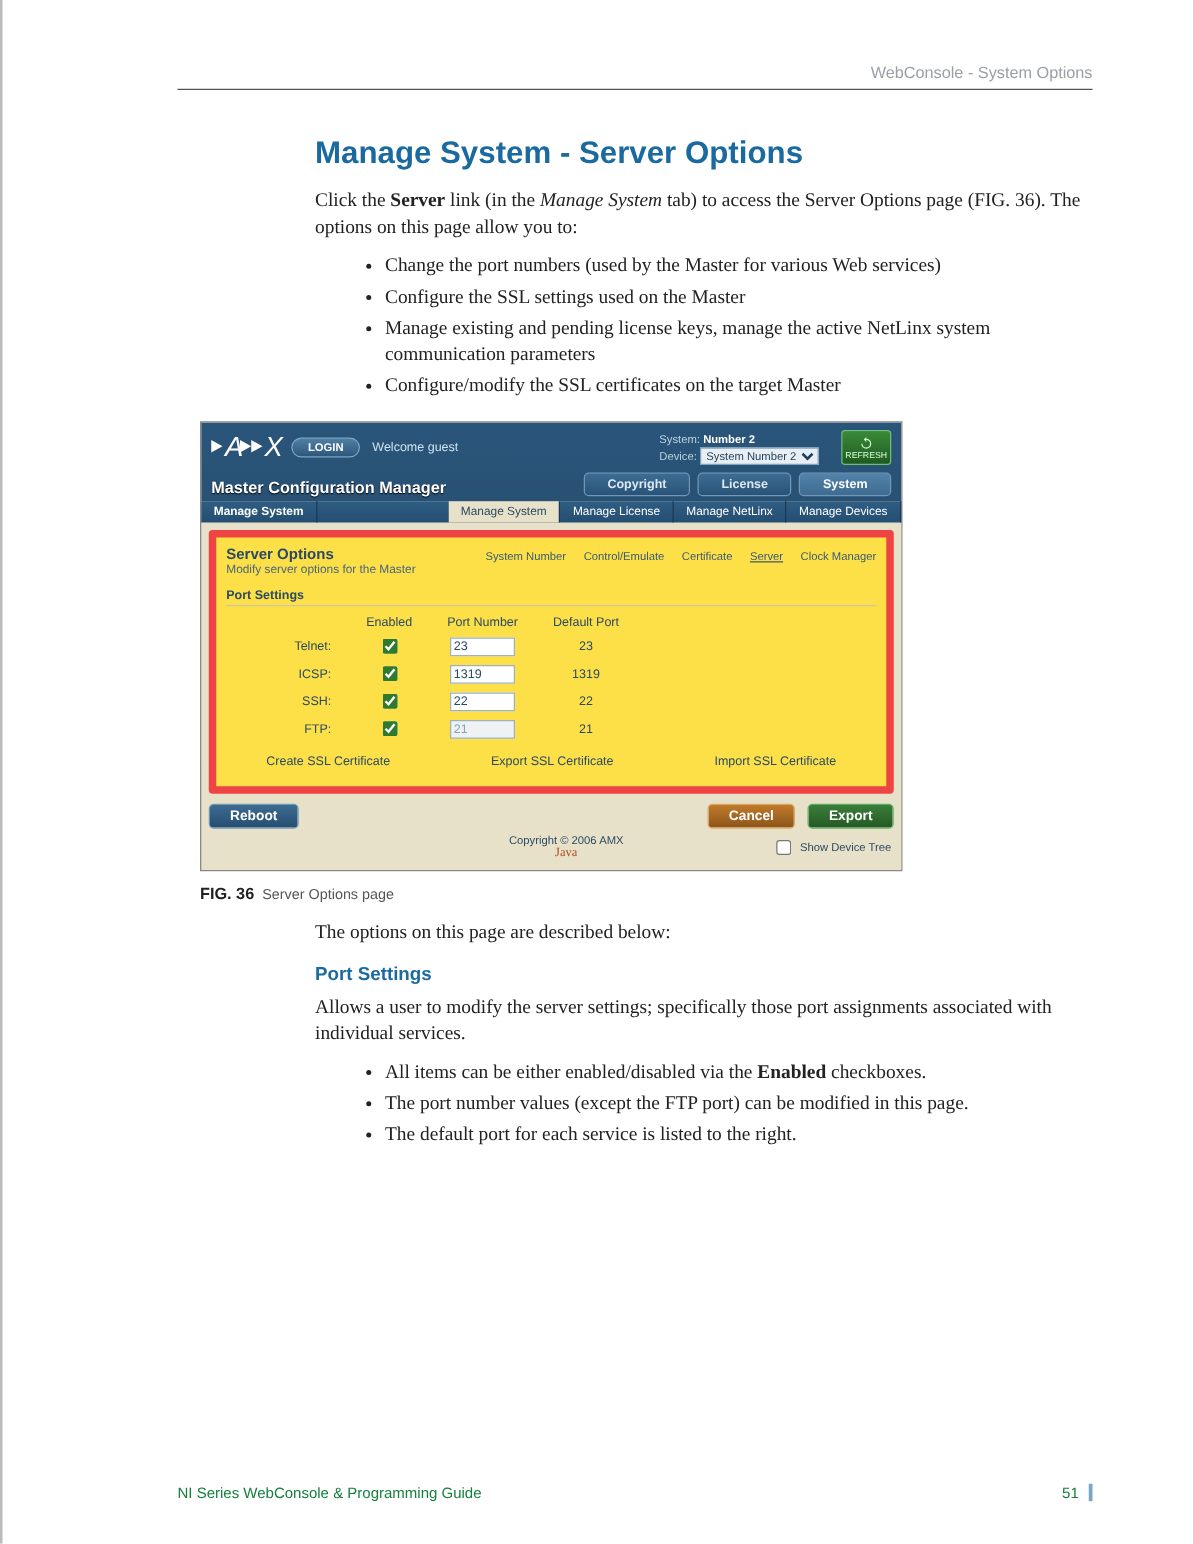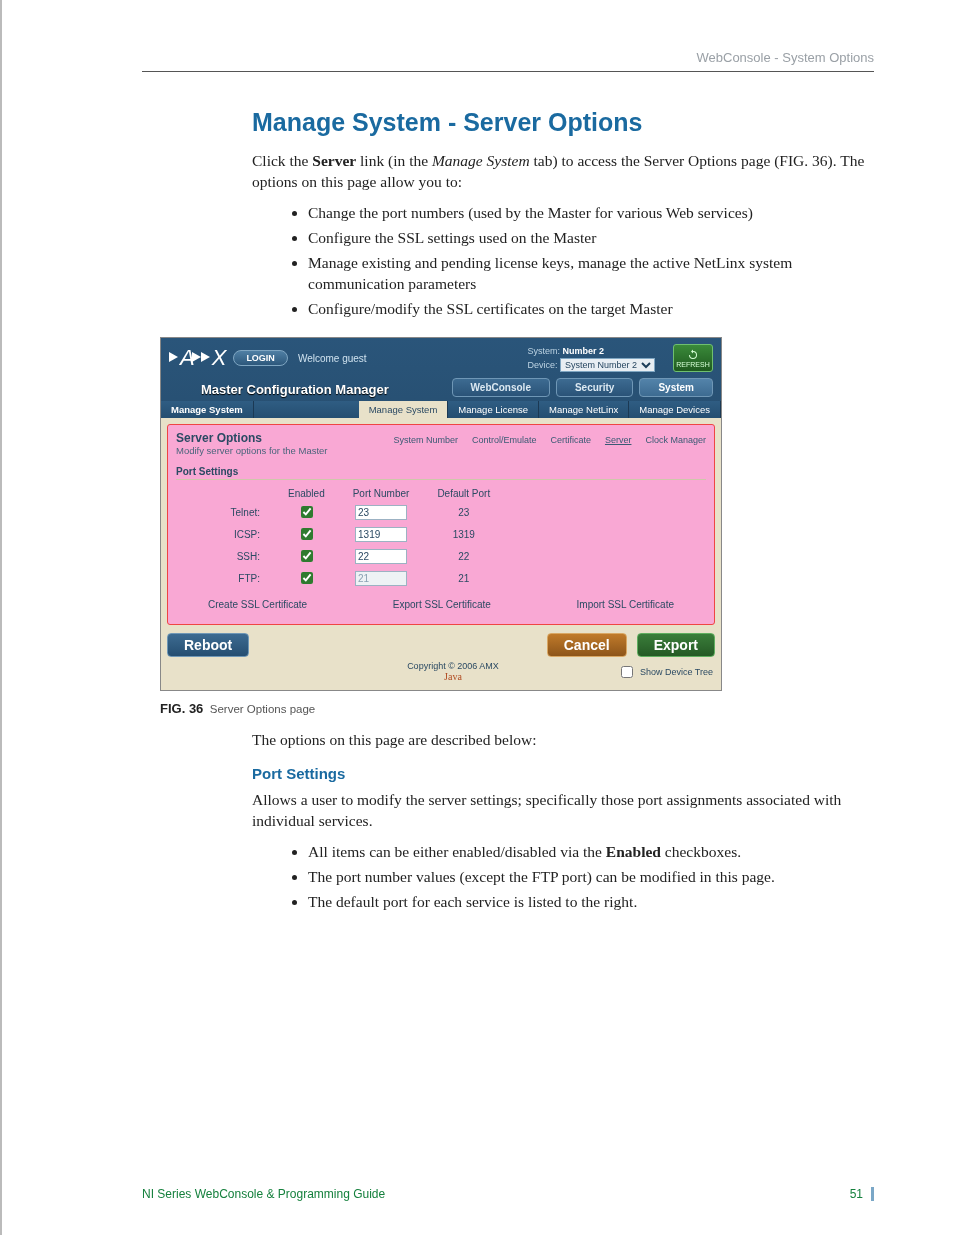--- a/index.html
+++ b/index.html
@@ -103,21 +103,21 @@
     margin-left:8px;
     background: linear-gradient(#3a8a3a,#1f5a1f);
     border:1px solid #6fbf6f;
     border-radius:3px;
     width:38px;height:26px;
     font-size:7px;color:#d6ffd6;text-align:center;
     display:flex;flex-direction:column;align-items:center;justify-content:center;
   }
   .refresh svg{width:12px;height:12px;}
   .mcm-row {
-    display:flex; align-items:flex-end; padding: 0 8px 4px 8px; margin-left: 32px;
+    display:flex; align-items:flex-end; padding: 0 8px 4px 8px;
   }
   .mcm {
     color:#fff; font-weight:bold; font-size:13px;
     text-shadow:0 1px 1px #000;
   }
   .main-tabs { margin-left:auto; display:flex; gap:6px;}
   .mtab {
     background: linear-gradient(#3d6b91,#2a5378);
     border:1px solid #6f97b6;
     border-radius:4px;
@@ -139,21 +139,21 @@
   }
   .bar .btab {
     padding:3px 10px;
     font-size:9.5px;
     border-right:1px solid #1b3954;
   }
   .bar .btab.first { font-weight:bold; }
   .bar .spacer{flex:1}
   .bar .btab.sel { background:#e8e1c9; color:#2b4a63; }
   .panel {
-    margin:6px; background:#f9a8d4; border:1px solid #ef4444; border-radius:3px;
+    margin:6px; background:#fde047; border:6px solid #ef4444; border-radius:3px;
     color:#2b4a63; padding:6px 8px 10px 8px;
   }
   .so-title { font-weight:bold; font-size:12px; }
   .so-sub { font-size:9.5px; color:#4a657c; }
   .subnav {
     margin-top:4px; display:flex; gap:14px; justify-content:flex-end;
     font-size:9px; color:#3a5a74;
   }
   .subnav span.sel { text-decoration:underline; }
   .section-h {
@@ -181,21 +181,21 @@
     display:flex; justify-content:space-between;
     font-size:10px; color:#2b4a63;
     margin:10px 32px 4px 32px;
   }
   .action-row{
     display:flex; margin:8px 6px 0 6px; align-items:center;
   }
   .abtn{
     background: linear-gradient(#3d6b91,#254e71);
     border:1px solid #6f97b6; border-radius:4px;
-    padding:3px 16px; color:#fff; font-weight:bold; font-size:14px;
+    padding:3px 16px; color:#fff; font-weight:bold; font-size:11px;
   }
   .abtn.grn{ background:linear-gradient(#3a7d3a,#255a25); border-color:#5fae5f;}
   .abtn.org{ background:linear-gradient(#c07a2a,#8d551a); border-color:#d9a764;}
   .action-row .sp{flex:1}
   .ui-foot{
     display:flex; align-items:center; font-size:9px; color:#2b4a63;
     padding:4px 8px 8px 8px;
   }
   .ui-foot .copy{ margin:0 auto; text-align:center;}
   .java{ font-family:serif; color:#b04a20; font-size:10px;}
@@ -268,22 +268,22 @@
           <svg viewBox="0 0 24 24">
               <path fill="#d6ffd6" d="M12 4V1L8 5l4 4V6a6 6 0 1 1-6 6H4a8 8 0 1 0 8-8z"></path>
             </svg>
           <span>REFRESH</span>
         </div>
       </div>
 
       <div class="mcm-row">
         <div class="mcm">Master Configuration Manager</div>
         <div class="main-tabs">
-          <div class="mtab">WebConsole</div>
-          <div class="mtab">Security</div>
+          <div class="mtab">Copyright</div>
+          <div class="mtab">License</div>
           <div class="mtab active">System</div>
         </div>
       </div>
 
       <div class="ui-body">
         <div class="bar">
           <div class="btab first">Manage System</div>
           <div class="spacer"></div>
           <div class="btab sel">Manage System</div>
           <div class="btab">Manage License</div>

